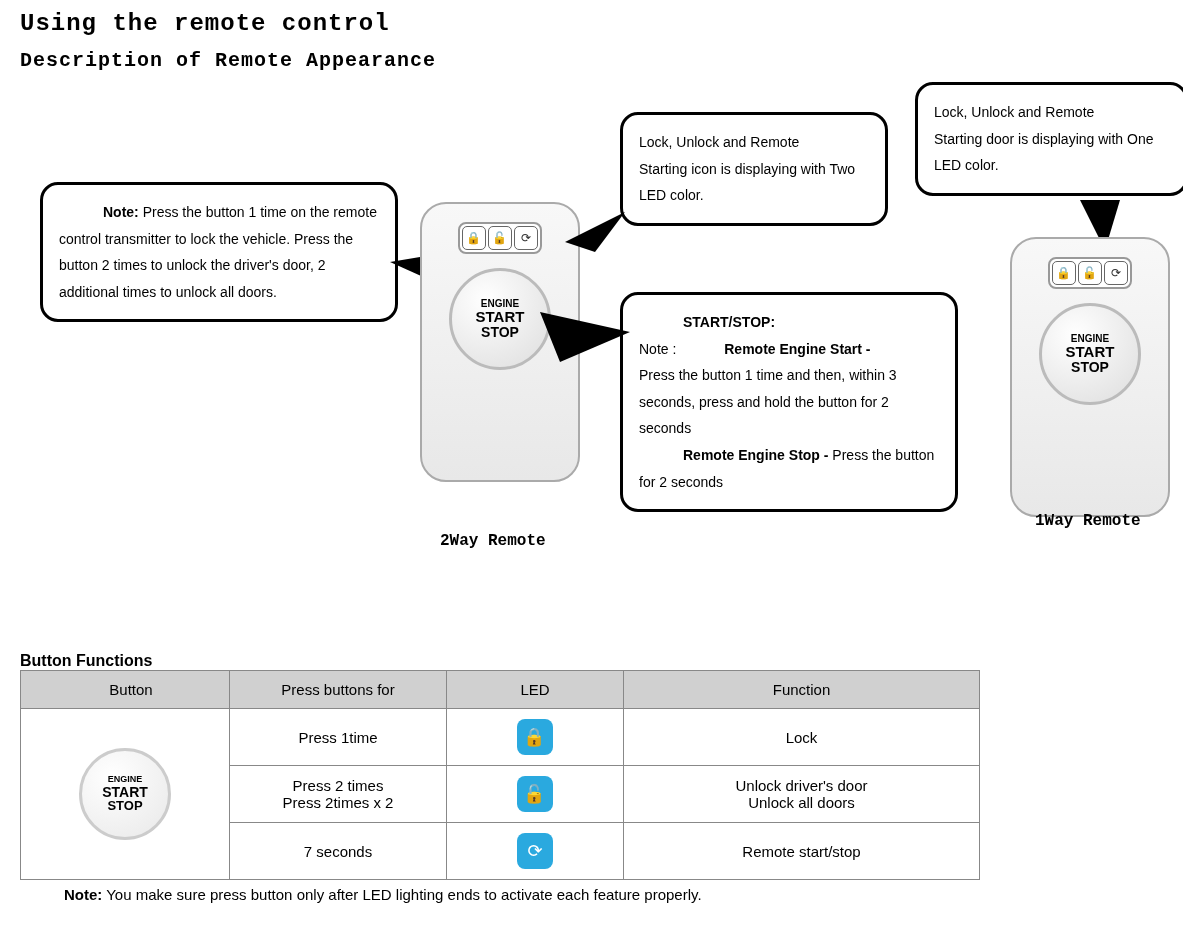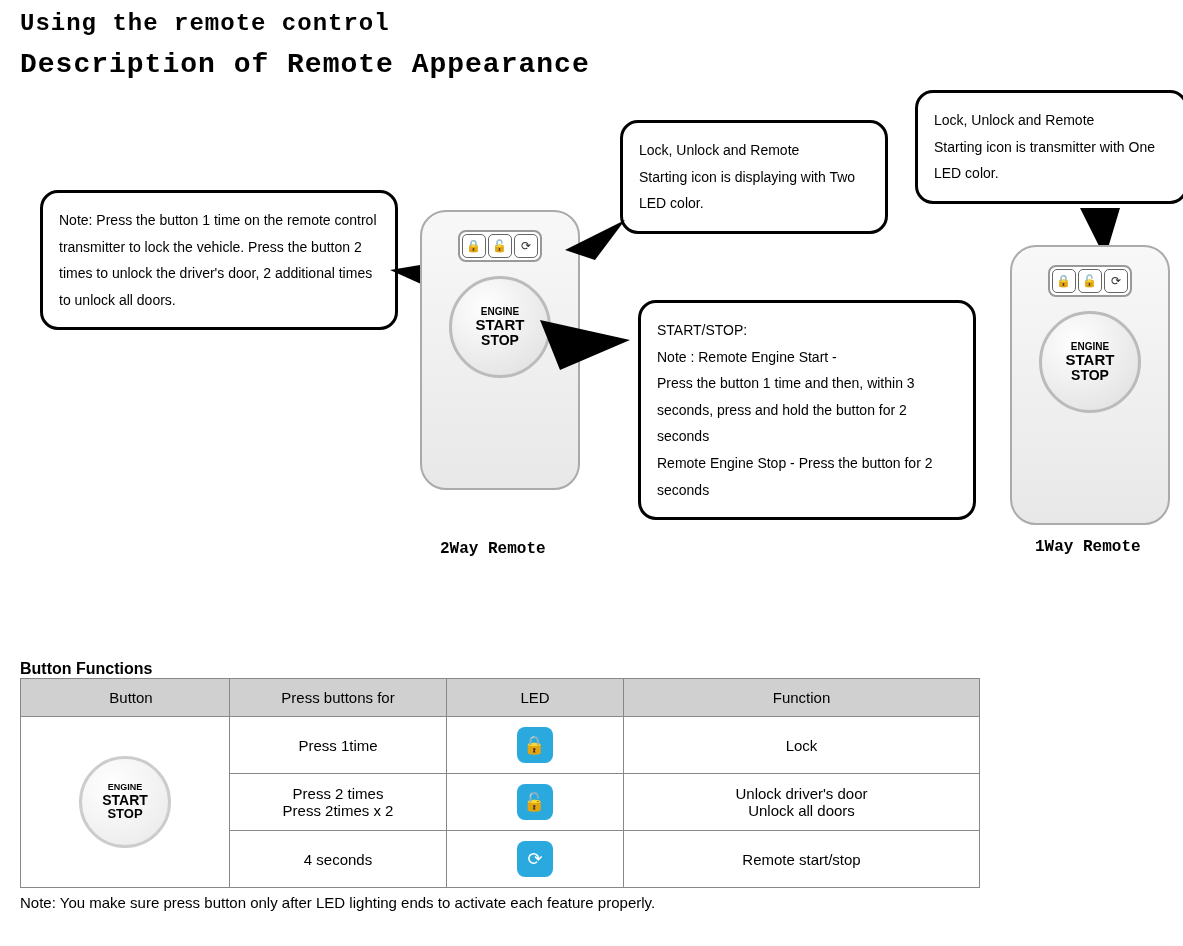--- a/index.html
+++ b/index.html
@@ -13,39 +13,39 @@
   }
   .title-main {
     font-family: 'Courier New', monospace;
     font-size: 24px;
     font-weight: bold;
     letter-spacing: 1px;
     margin: 0 0 12px 0;
   }
   .title-sub {
     font-family: 'Courier New', monospace;
-    font-size: 28px;
+    font-size: 20px;
     font-weight: bold;
     letter-spacing: 1px;
     margin: 0 0 10px 0;
   }
   .diagram-area {
     position: relative;
     height: 560px;
   }
   .callout {
     position: absolute;
     border: 3px solid #000;
     border-radius: 18px;
     padding: 14px 16px;
     background: #fff;
     line-height: 1.9;
     font-size: 14px;
   }
-  .callout-bold { font-weight: normal; }
+  .callout-bold { font-weight: bold; margin-left: 44px; }
   .remote {
     position: absolute;
     width: 160px;
     height: 280px;
     border: 2px solid #aaa;
     border-radius: 26px;
     background: linear-gradient(#f8f8f8, #e8e8e8);
     display: flex;
     flex-direction: column;
     align-items: center;
@@ -178,57 +178,57 @@
   <div class="remote-label" style="left:420px; top:450px;text-align:right;">2Way Remote</div>
 
   <div class="callout" style="left:600px; top:30px; width:230px;">
     <div>Lock, Unlock and Remote</div>
     <div>Starting icon is displaying with Two LED color.</div>
   </div>
   <svg style="position:absolute; left:545px; top:130px; width:60px; height:40px;">
     <polygon points="60,0 0,30 30,40" fill="#000"></polygon>
   </svg>
 
-  <div class="callout" style="left:618px; top:210px; width:300px;">
+  <div class="callout" style="left:600px; top:210px; width:300px;">
     <div class="callout-bold">START/STOP:</div>
     <div>
       <span>Note :</span>
       <span class="callout-bold">Remote Engine Start -</span>
     </div>
     <div>Press the button 1 time and then, within 3 seconds, press and hold the button for 2 seconds</div>
     <div>
       <span class="callout-bold">Remote Engine Stop -</span>
       <span>Press the button for 2 seconds</span>
     </div>
   </div>
   <svg style="position:absolute; left:520px; top:230px; width:90px; height:60px;">
     <polygon points="90,20 0,0 20,50" fill="#000"></polygon>
   </svg>
 
   <div class="callout" style="left:895px; top:0px; width:235px;">
     <div>Lock, Unlock and Remote</div>
-    <div>Starting icon is transmitter with One LED color.</div>
+    <div>Starting door is displaying with One LED color.</div>
   </div>
   <svg style="position:absolute; left:1060px; top:118px; width:40px; height:50px;">
     <polygon points="0,0 40,0 25,50" fill="#000"></polygon>
   </svg>
 
   <div class="remote" style="left:990px; top:155px;">
     <div class="remote-iconrow">
       <div class="ic">🔒</div>
       <div class="ic">🔓</div>
       <div class="ic">⟳</div>
     </div>
     <div class="engine-btn">
       <div class="l1">ENGINE</div>
       <div class="l2">START</div>
       <div class="l3">STOP</div>
     </div>
   </div>
-  <div class="remote-label" style="left:1015px; top:448px;">1Way Remote</div>
+  <div class="remote-label" style="left:1015px; top:430px;">1Way Remote</div>
 
 </div>
 
 <div class="section-head">Button Functions</div>
 
 <table class="func">
   <tbody>
       <tr>
     <th style="width:180px;padding-left:20px;">Button</th>
     <th style="width:200px;">Press buttons for</th>
@@ -252,21 +252,21 @@
       <div>Press 2 times</div>
       <div>Press 2times x 2</div>
     </td>
     <td><span class="led-icon">🔓</span></td>
     <td>
       <div>Unlock driver's door</div>
       <div>Unlock all doors</div>
     </td>
   </tr>
   <tr>
-    <td>4 seconds</td>
+    <td>7 seconds</td>
     <td><span class="led-icon">⟳</span></td>
     <td>Remote start/stop</td>
   </tr>
 </tbody>
   </table>
 
 <div class="foot-note">
   <span class="callout-bold">Note:</span>
   <span>You make sure press button only after LED lighting ends to activate each feature properly.</span>
 </div>

